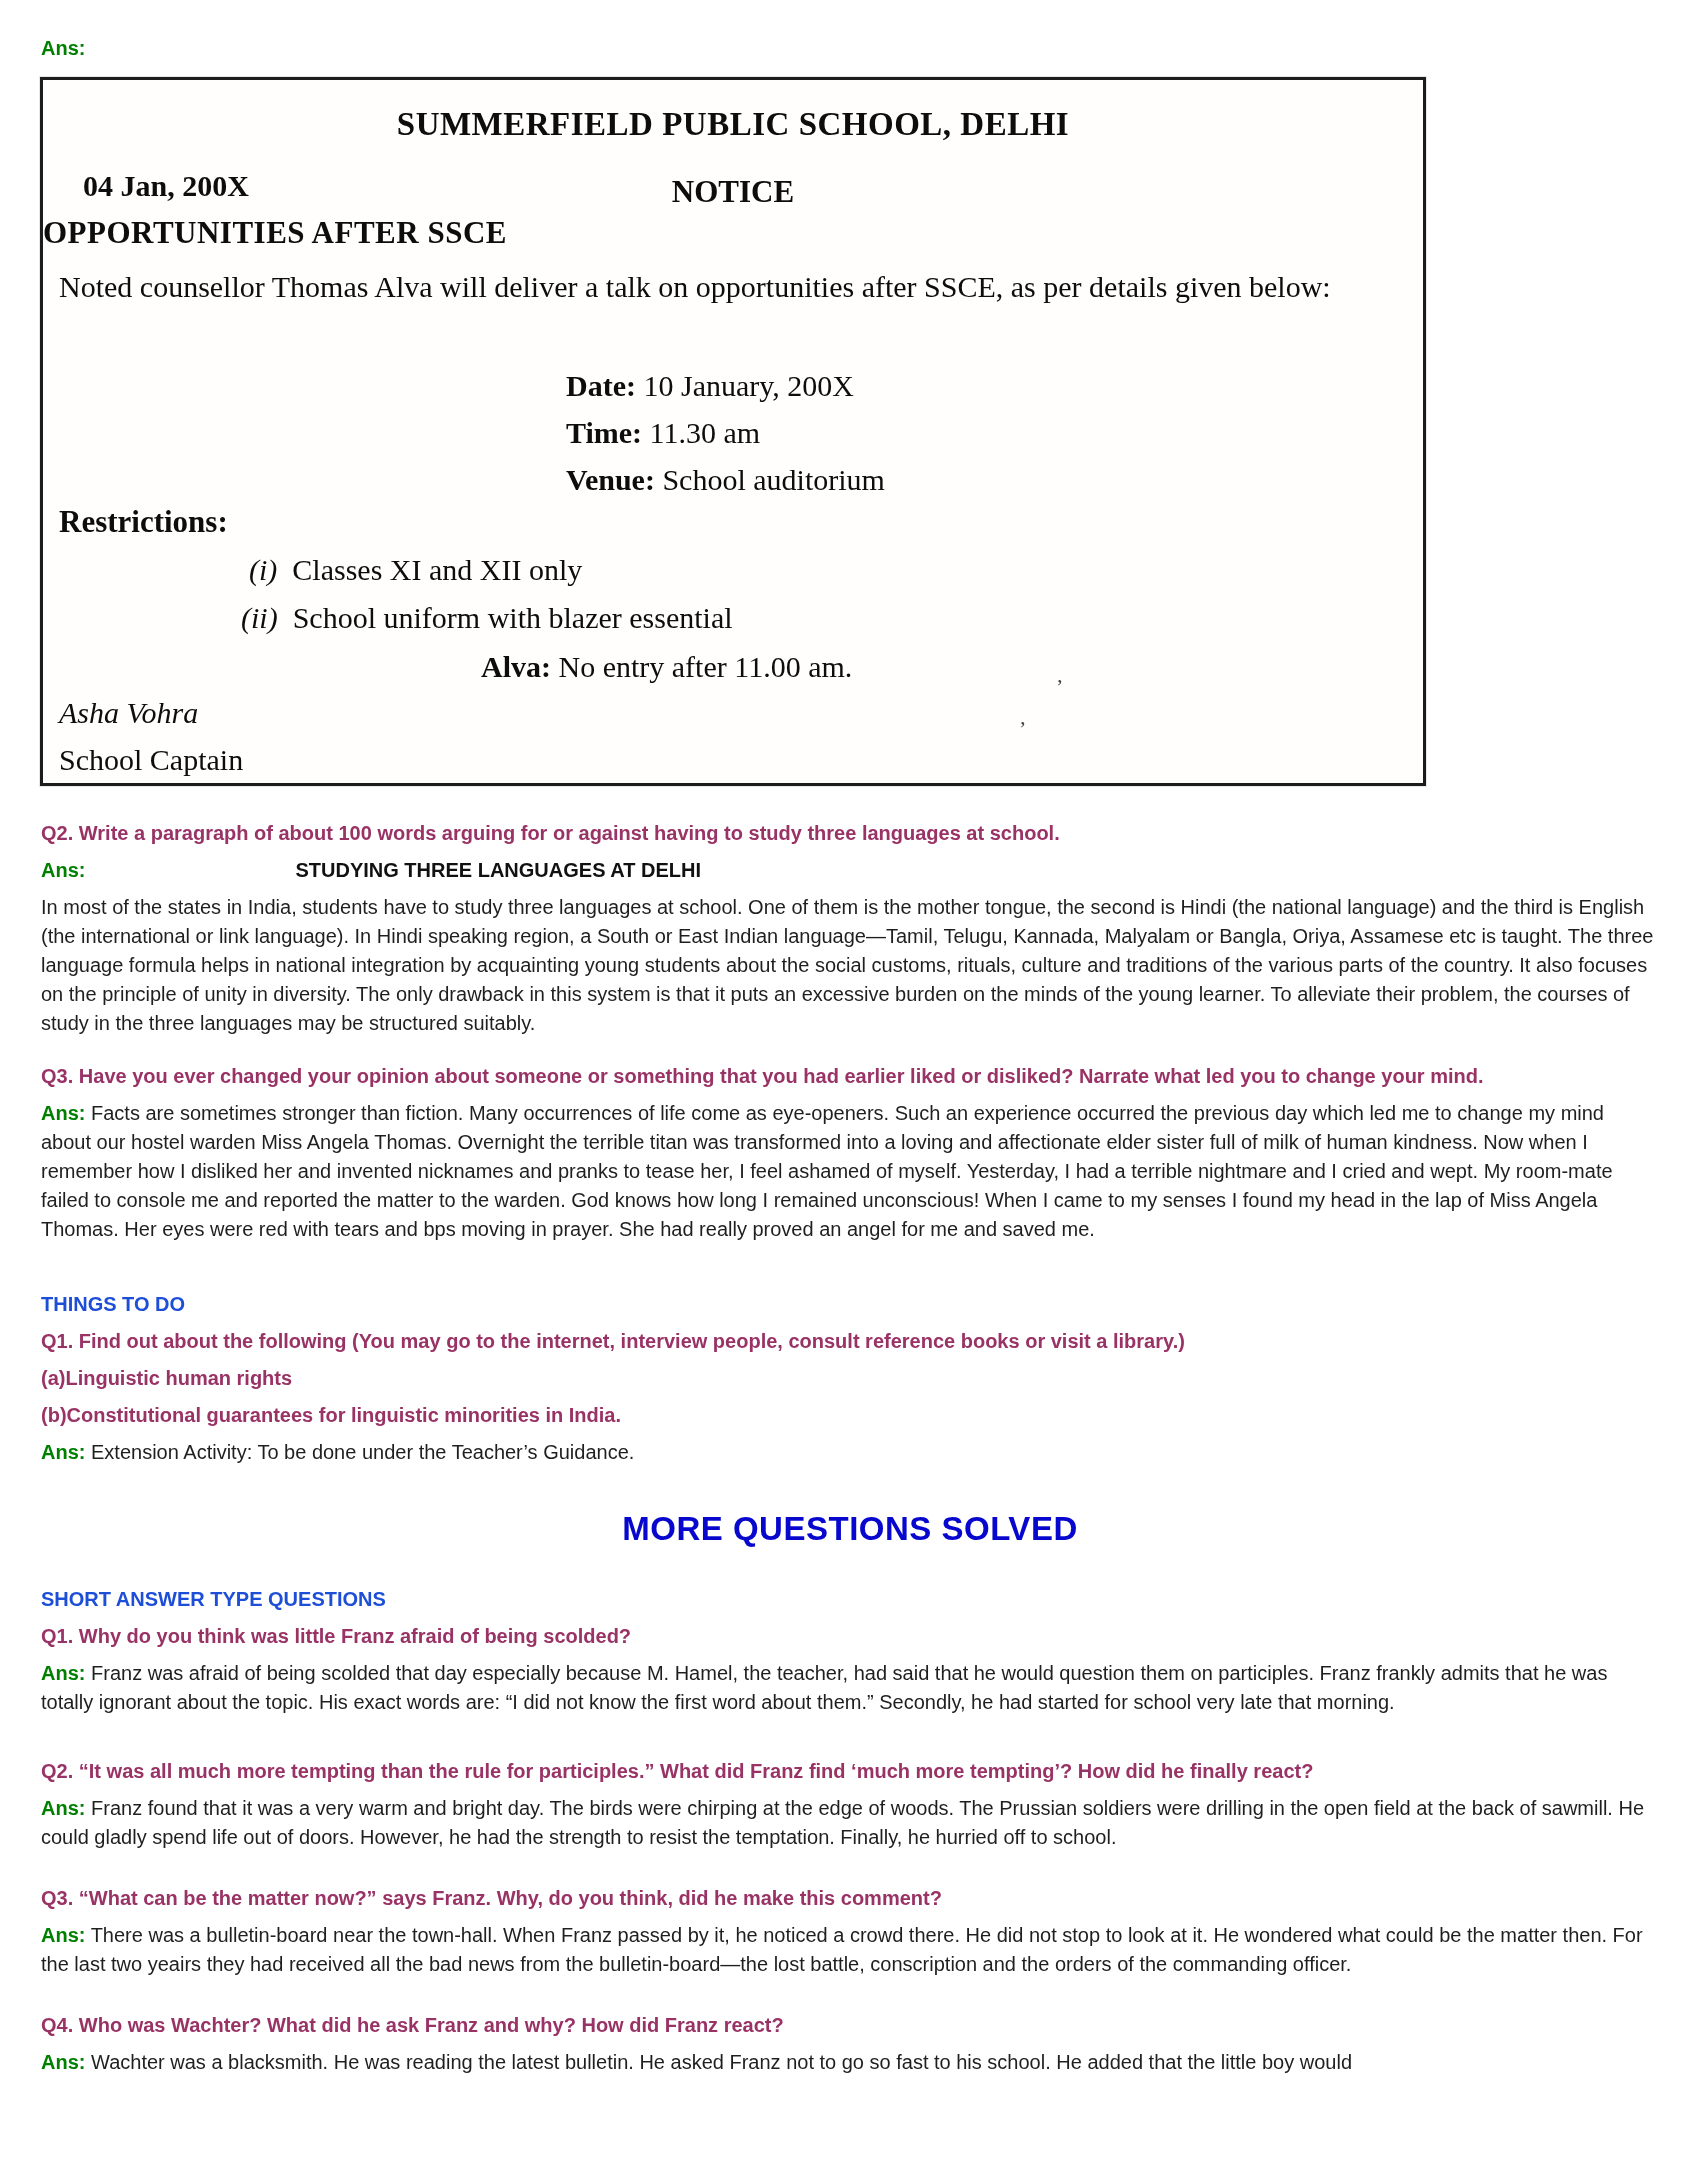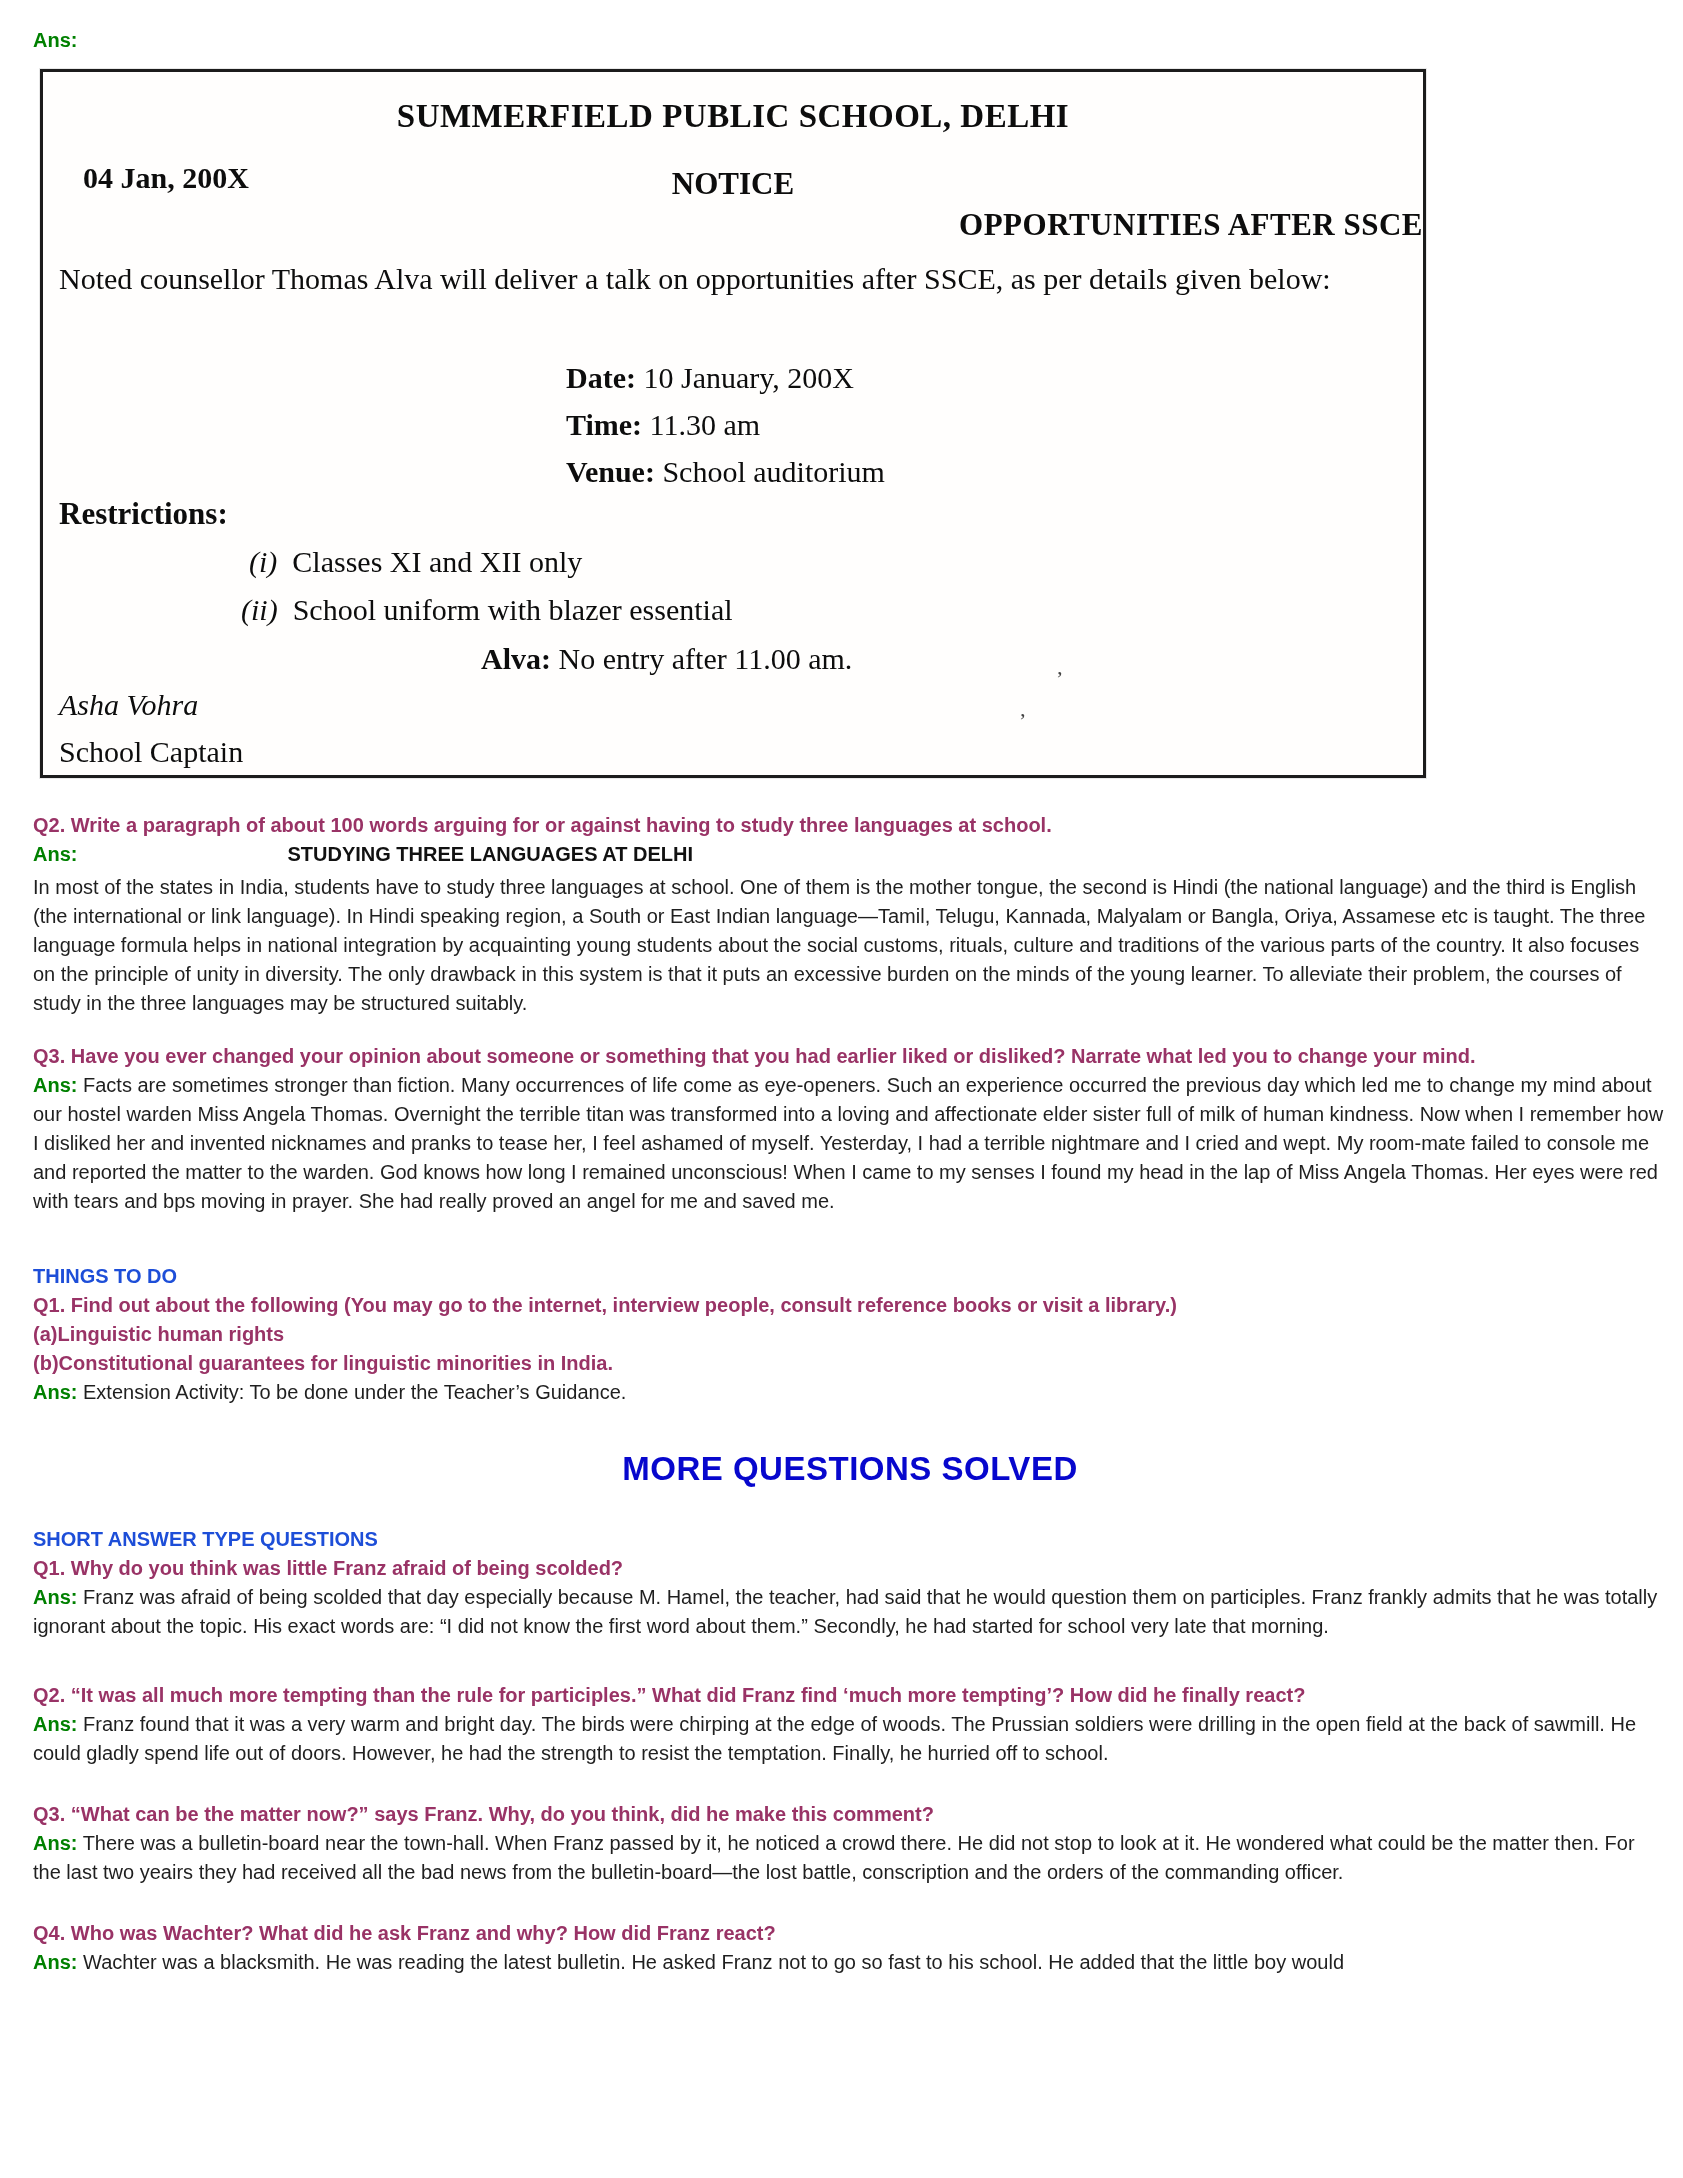--- a/index.html
+++ b/index.html
@@ -5,21 +5,21 @@
   * { box-sizing: border-box; }
   html, body { margin: 0; padding: 0; }
   body {
     width: 1683px; height: 2178px;
     background: #ffffff;
     font-family: "Liberation Sans", sans-serif;
     color: #1f1f1f;
     overflow: hidden;
   }
   .page { position: relative; padding: 26px 16px 0 33px; width: 1683px; }
-  p { margin: 0; }
+  p { margin: 8px; }
   .t { font-size: 20px; line-height: 29px; }
   .green  { color: #008000; font-weight: bold; }
   .purple { color: #993366; font-weight: bold; }
   .blue   { color: #1d4ed8; font-weight: bold; }
   .q { max-width: 1564px; }
   .para { max-width: 1632px; }
 
   
   .notice {
     position: relative;
@@ -28,21 +28,21 @@
     border: 3px solid #1c1c1c;
     box-shadow: 0 0 0 1px #e8e8e8;
     background: #fffefd;
     font-family: "Liberation Serif", serif;
     color: #0d0d0d;
   }
   .notice .abs { position: absolute; white-space: nowrap; }
   .n-title   { top: 26px;  width: 100%; text-align: center; font-size: 33px; font-weight: bold; letter-spacing: 0.5px; }
   .n-date    { top: 89px;  left: 40px;  font-size: 30px; font-weight: bold; }
   .n-notice  { top: 94px;  width: 100%; text-align: center; font-size: 31px; font-weight: bold; }
-  .n-opp     { top: 135px; width: 100%; text-align: right; font-size: 31px; font-weight: bold; letter-spacing: 0.5px; }
+  .n-opp     { top: 135px; width: 100%; text-align: left; font-size: 31px; font-weight: bold; letter-spacing: 0.5px; }
   .n-body    { top: 186px; left: 16px; width: 1332px; font-size: 30px; line-height: 41px; white-space: normal; }
   .n-dtv     { top: 282px; left: 523px; font-size: 30px; line-height: 47px; }
   .n-dtv b, .n-label { font-weight: bold; }
   .n-restr   { top: 424px; left: 16px; font-size: 31px; font-weight: bold; }
   .n-item-i  { top: 473px; left: 206px; font-size: 30px; }
   .n-item-ii { top: 521px; left: 198px; font-size: 30px; }
   .n-note    { top: 570px; left: 438px; font-size: 30px; }
   .n-sign    { top: 616px; left: 16px; font-size: 30px; font-style: italic; }
   .n-cap     { top: 663px; left: 16px; font-size: 30px; }
   .it { font-style: italic; }

